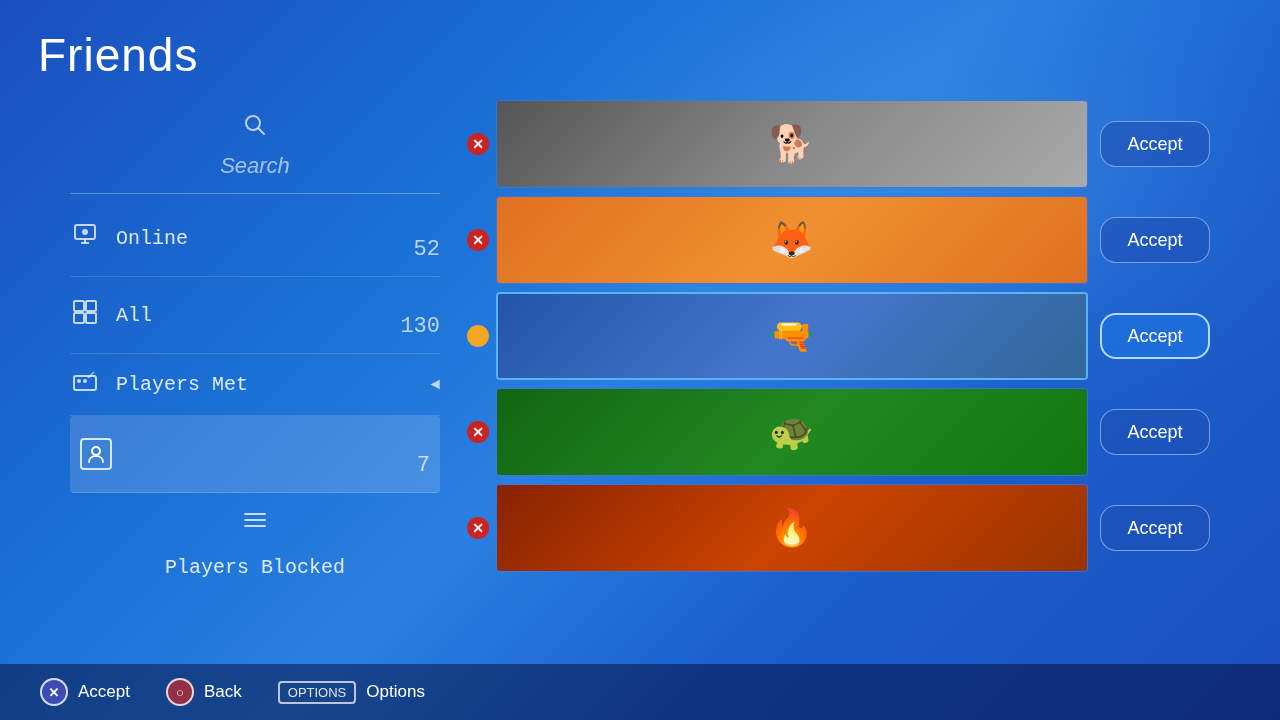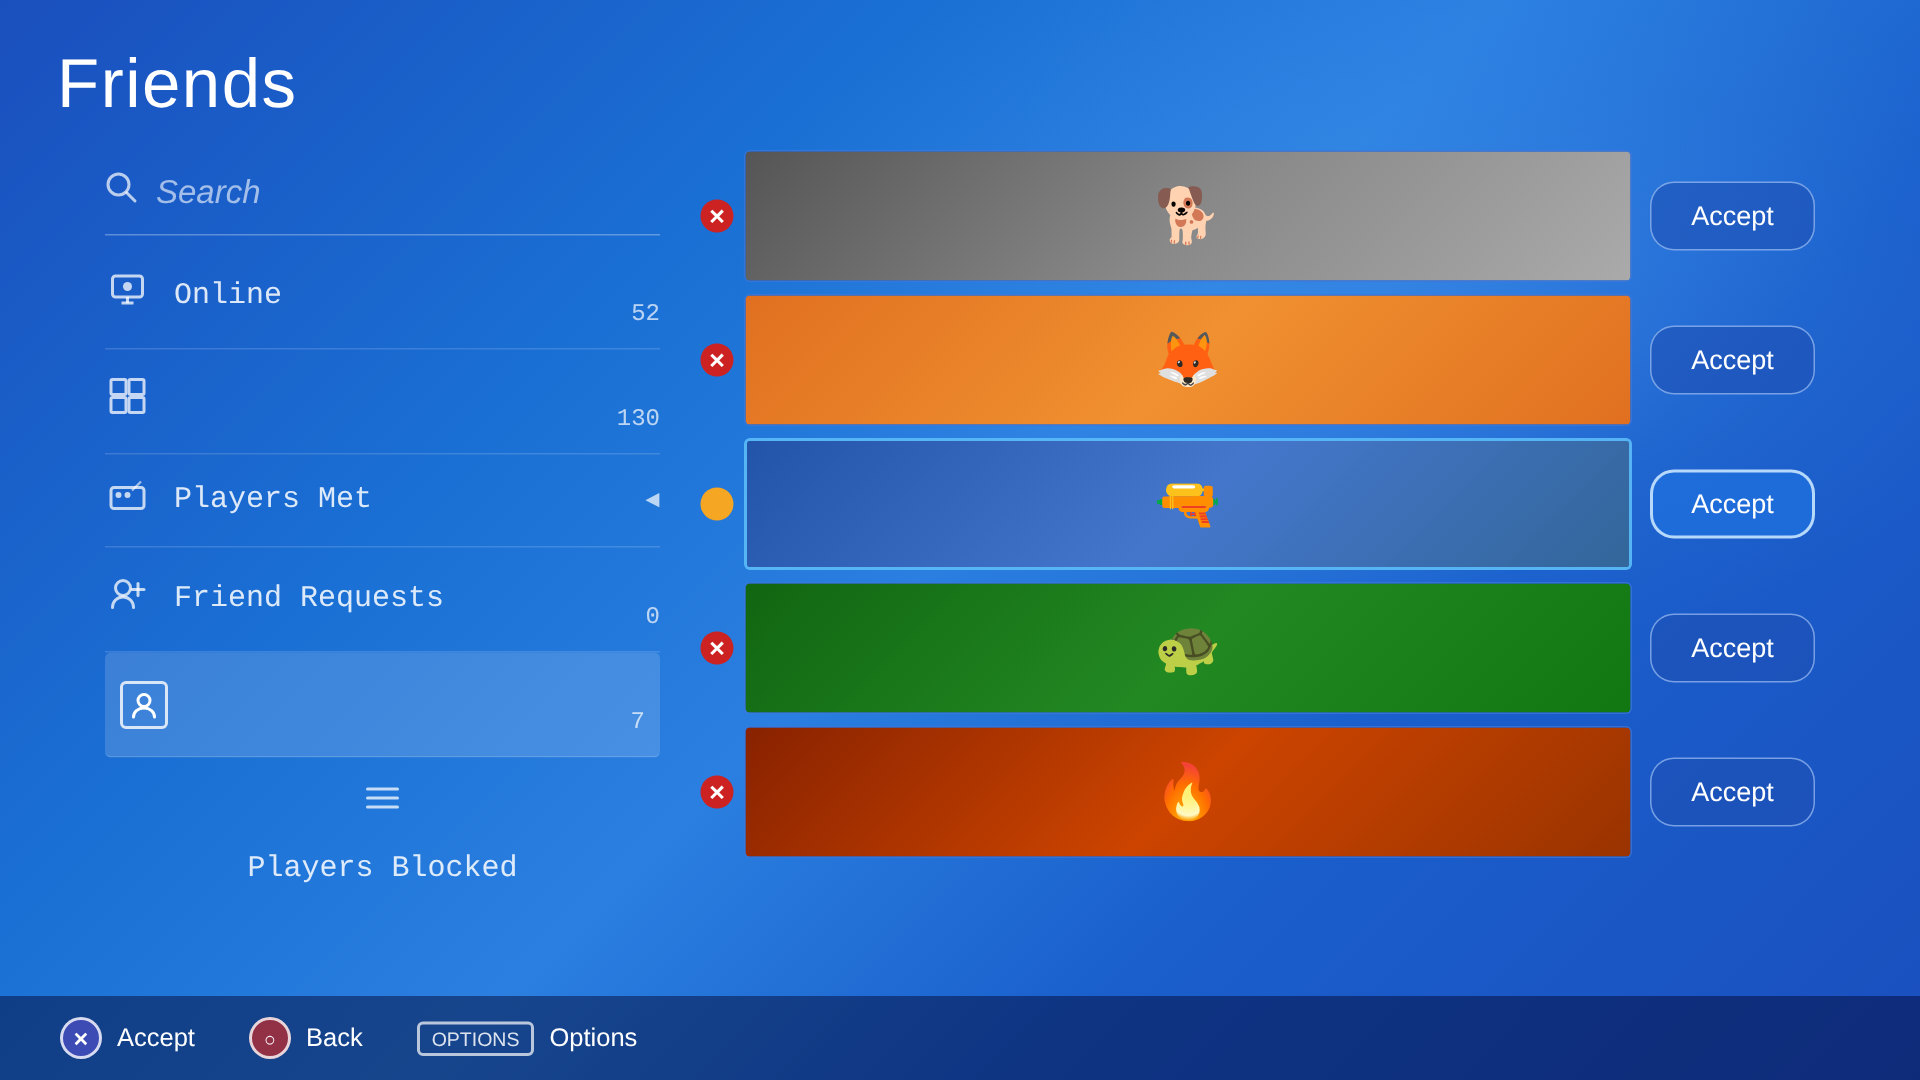--- a/index.html
+++ b/index.html
@@ -75,20 +75,21 @@
       flex-shrink: 0;
     }
 
     .search-bar {
       display: flex;
       align-items: center;
       gap: 12px;
       padding: 14px 0;
       border-bottom: 1px solid rgba(255,255,255,0.3);
       margin-bottom: 6px;
+      flex-direction: column;
     }
 
     .search-icon-wrap {
       color: rgba(255,255,255,0.75);
       font-size: 20px;
     }
 
     .search-label {
       color: rgba(255,255,255,0.6);
       font-size: 22px;
@@ -114,21 +115,21 @@
     }
 
     .nav-label {
       color: rgba(255,255,255,0.85);
       font-size: 20px;
       flex: 1;
     }
 
     .nav-count {
       color: rgba(255,255,255,0.7);
-      font-size: 16px;
+      font-size: 22px;
       margin-left: auto;
       margin-top: 23px;
     }
 
     .nav-arrow {
       color: rgba(255,255,255,0.7);
       font-size: 16px;
       margin-left: 4px;
     }
 
@@ -400,48 +401,37 @@
 
       <div class="nav-item">
         <div class="nav-icon">
           <svg width="26" height="26" viewBox="0 0 26 26" fill="none">
             <rect x="2" y="2" width="10" height="10" rx="1" stroke="rgba(255,255,255,0.75)" stroke-width="2"></rect>
             <rect x="14" y="2" width="10" height="10" rx="1" stroke="rgba(255,255,255,0.75)" stroke-width="2"></rect>
             <rect x="2" y="14" width="10" height="10" rx="1" stroke="rgba(255,255,255,0.75)" stroke-width="2"></rect>
             <rect x="14" y="14" width="10" height="10" rx="1" stroke="rgba(255,255,255,0.75)" stroke-width="2"></rect>
           </svg>
         </div>
+        <span class="nav-label">All</span>
         <span class="nav-count">130</span>
       </div>
 
       <div class="nav-item">
         <div class="nav-icon">
           <svg width="26" height="26" viewBox="0 0 26 26" fill="none">
             <rect x="2" y="8" width="22" height="14" rx="2" stroke="rgba(255,255,255,0.75)" stroke-width="2"></rect>
             <circle cx="7" cy="13" r="2" fill="rgba(255,255,255,0.75)"></circle>
             <circle cx="13" cy="13" r="2" fill="rgba(255,255,255,0.75)"></circle>
             <line x1="16" y1="10" x2="22" y2="4" stroke="rgba(255,255,255,0.6)" stroke-width="1.5"></line>
           </svg>
         </div>
         <span class="nav-label">Players Met</span>
         <span class="nav-arrow">◄</span>
       </div>
 
-      <div class="nav-item">
-        <div class="nav-icon">
-          <svg width="26" height="26" viewBox="0 0 26 26" fill="none">
-            <circle cx="10" cy="9" r="5" stroke="rgba(255,255,255,0.75)" stroke-width="2"></circle>
-            <path d="M3 22c0-4 3-7 7-7s7 3 7 7" stroke="rgba(255,255,255,0.75)" stroke-width="2" stroke-linecap="round"></path>
-            <line x1="20" y1="6" x2="20" y2="14" stroke="rgba(255,255,255,0.75)" stroke-width="2" stroke-linecap="round"></line>
-            <line x1="16" y1="10" x2="24" y2="10" stroke="rgba(255,255,255,0.75)" stroke-width="2" stroke-linecap="round"></line>
-          </svg>
-        </div>
-        <span class="nav-label">Friend Requests</span>
-        <span class="nav-count">0</span>
-      </div>
 
       <div class="nav-item selected">
         <div class="real-name-icon">
           <svg width="20" height="20" viewBox="0 0 20 20" fill="none">
             <circle cx="10" cy="7" r="4" stroke="#fff" stroke-width="2"></circle>
             <path d="M3 18c0-3.5 3-6 7-6s7 2.5 7 6" stroke="#fff" stroke-width="2" stroke-linecap="round"></path>
           </svg>
         </div>
         <span class="nav-count">7</span>
       </div>

